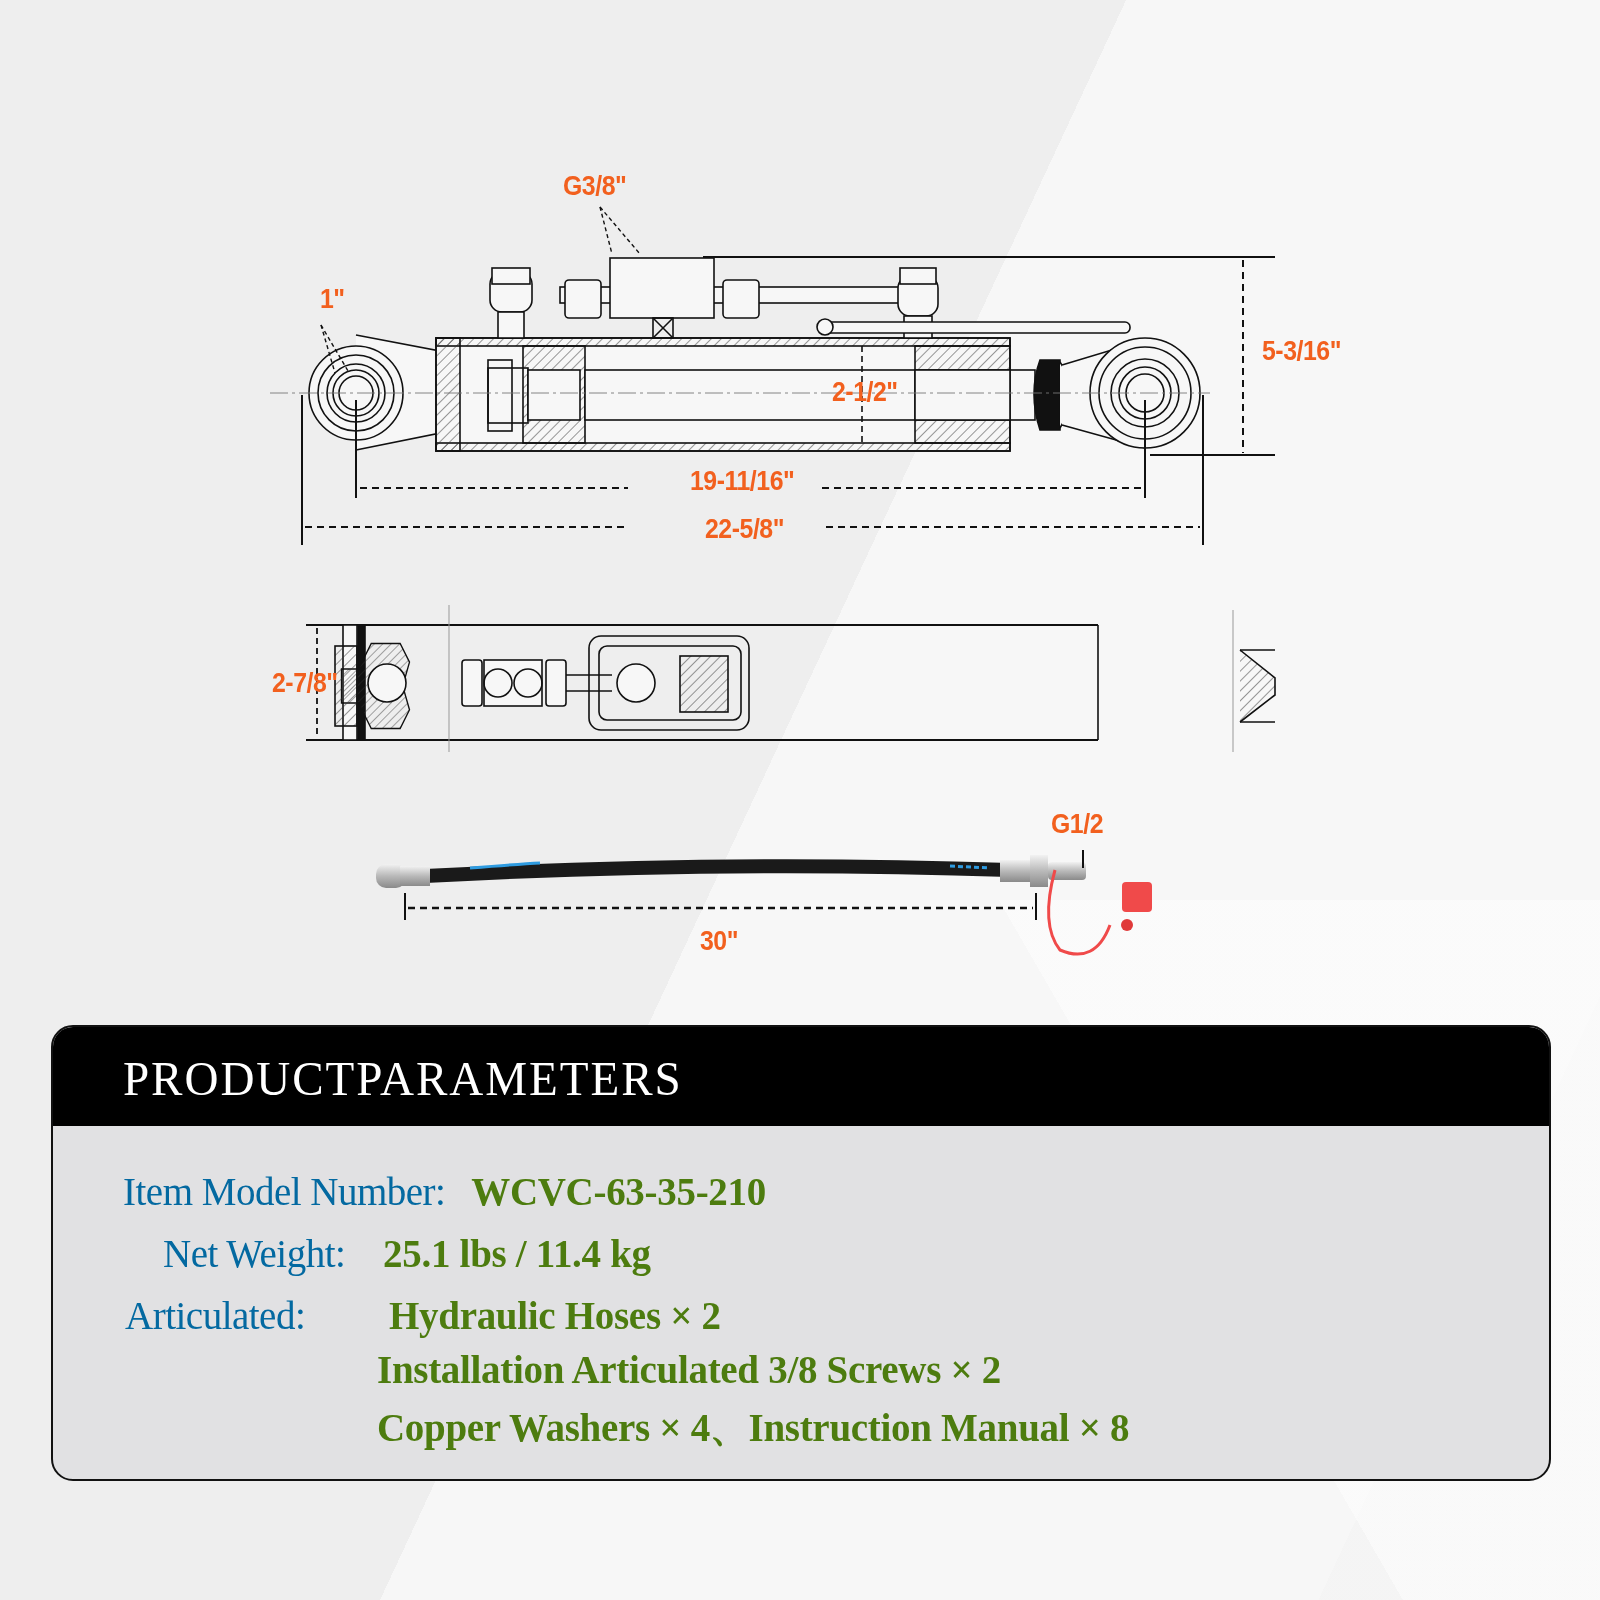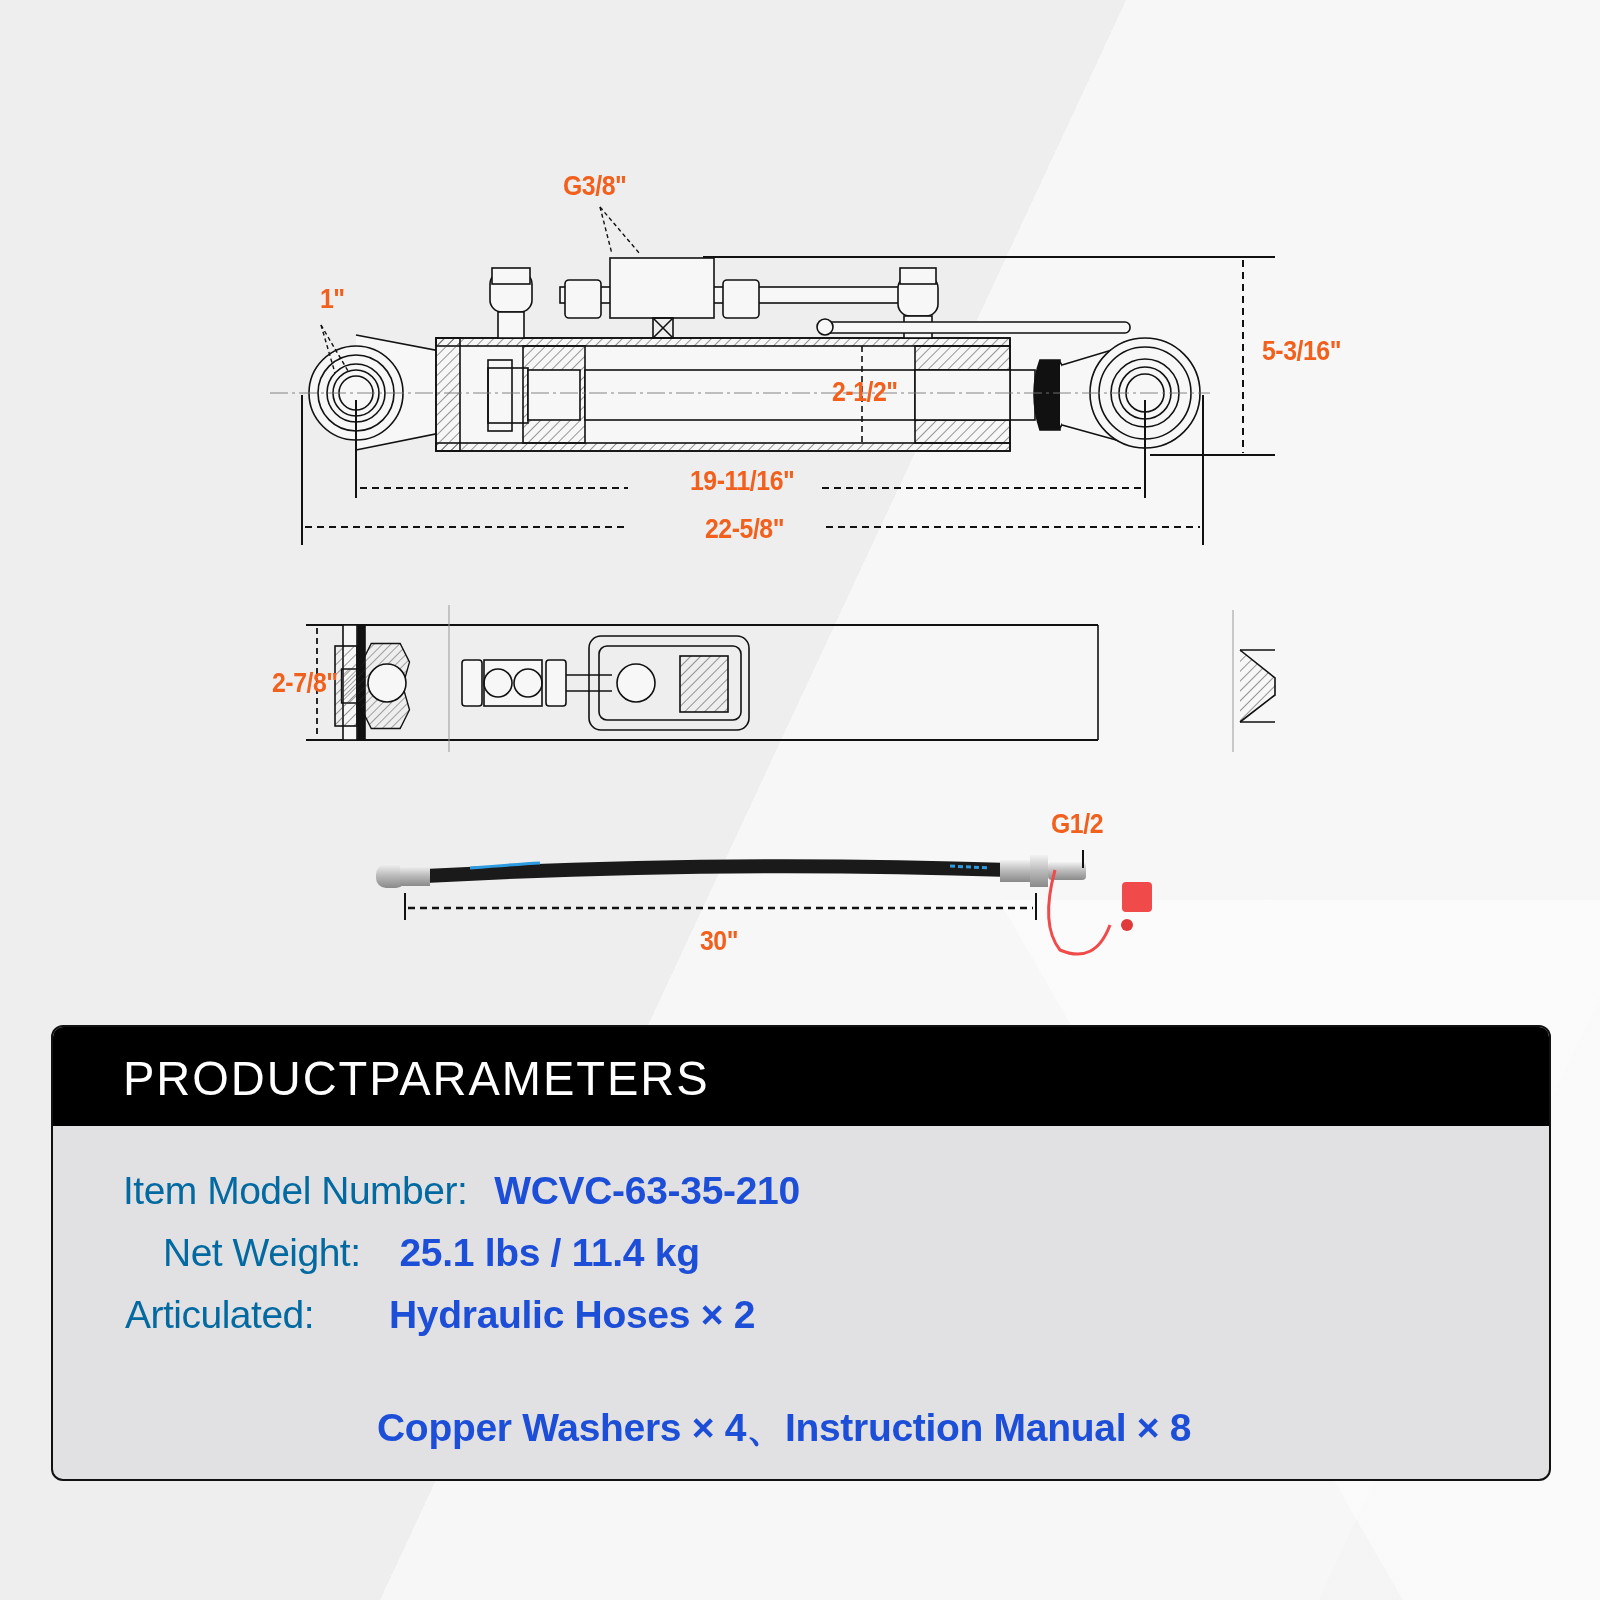--- a/index.html
+++ b/index.html
@@ -18,33 +18,34 @@
     position: absolute; left: 0; top: 900px; width: 1600px; height: 700px; pointer-events: none;
     background: linear-gradient(60deg, transparent 0 70%, rgba(255,255,255,0.45) 70% 100%);
   }
   svg.drawing { position: absolute; left: 0; top: 0; }
   .dim {
     position: absolute; color: #f2601e; font-weight: bold; font-size: 27px;
     letter-spacing: -0.5px; white-space: nowrap; transform: scaleX(0.92); transform-origin: left top;
   }
   .panel {
     position: absolute; left: 51px; top: 1025px; width: 1500px; height: 456px;
-    border: 2px solid #111; border-radius: 12px; background: #e1e1e3; overflow: hidden;
+    border: 2px solid #111; border-radius: 22px; background: #e1e1e3; overflow: hidden;
     box-sizing: border-box;
+    font-family: Liberation Serif, serif;
   }
   .panel-header {
     position: absolute; left: 0; top: 0; width: 100%; height: 99px; background: #000;
   }
   .panel-title {
     position: absolute; left: 70px; top: 24px; color: #fff; font-size: 48px; font-weight: normal;
     letter-spacing: 2px; transform: scaleX(0.98); transform-origin: left top;
   }
   .row { position: absolute; white-space: nowrap; font-size: 39px; }
   .lbl { color: #0369a1; letter-spacing: -0.5px; text-align: right; }
-  .val { color: #1d4ed8; font-weight: bold; letter-spacing: -0.3px; }
+  .val { color: #4d7c0f; font-weight: bold; letter-spacing: -0.3px; }
 </style>
 </head>
 <body>
 
 <div class="bg-facet"></div>
 <div class="bg-facet2"></div>
 
 <svg class="drawing" width="1600" height="1000" viewBox="0 0 1600 1000">
   <defs>
     <pattern id="hatch" width="7" height="7" patternUnits="userSpaceOnUse" patternTransform="rotate(45)">
@@ -206,14 +207,15 @@
 
   <div class="row" style="left:70px; top:204px;margin-left:40px;">
     <span class="lbl">Net Weight:</span>
     <span class="val" style="margin-left:28px;">25.1 lbs / 11.4 kg</span>
   </div>
 
   <div class="row" style="left:72px; top:266px;">
     <span class="lbl">Articulated:</span>
   </div>
   <div class="row val" style="left:322px; top:266px;margin-left:14px;">Hydraulic Hoses × 2</div>
+  <div class="row val" style="left:324px; top:320px;">Installation Articulated 3/8 Screws × 2</div>
   <div class="row val" style="left:324px; top:374px;">Copper Washers × 4、Instruction Manual × 8</div>
 </div>
 
 </body></html>

